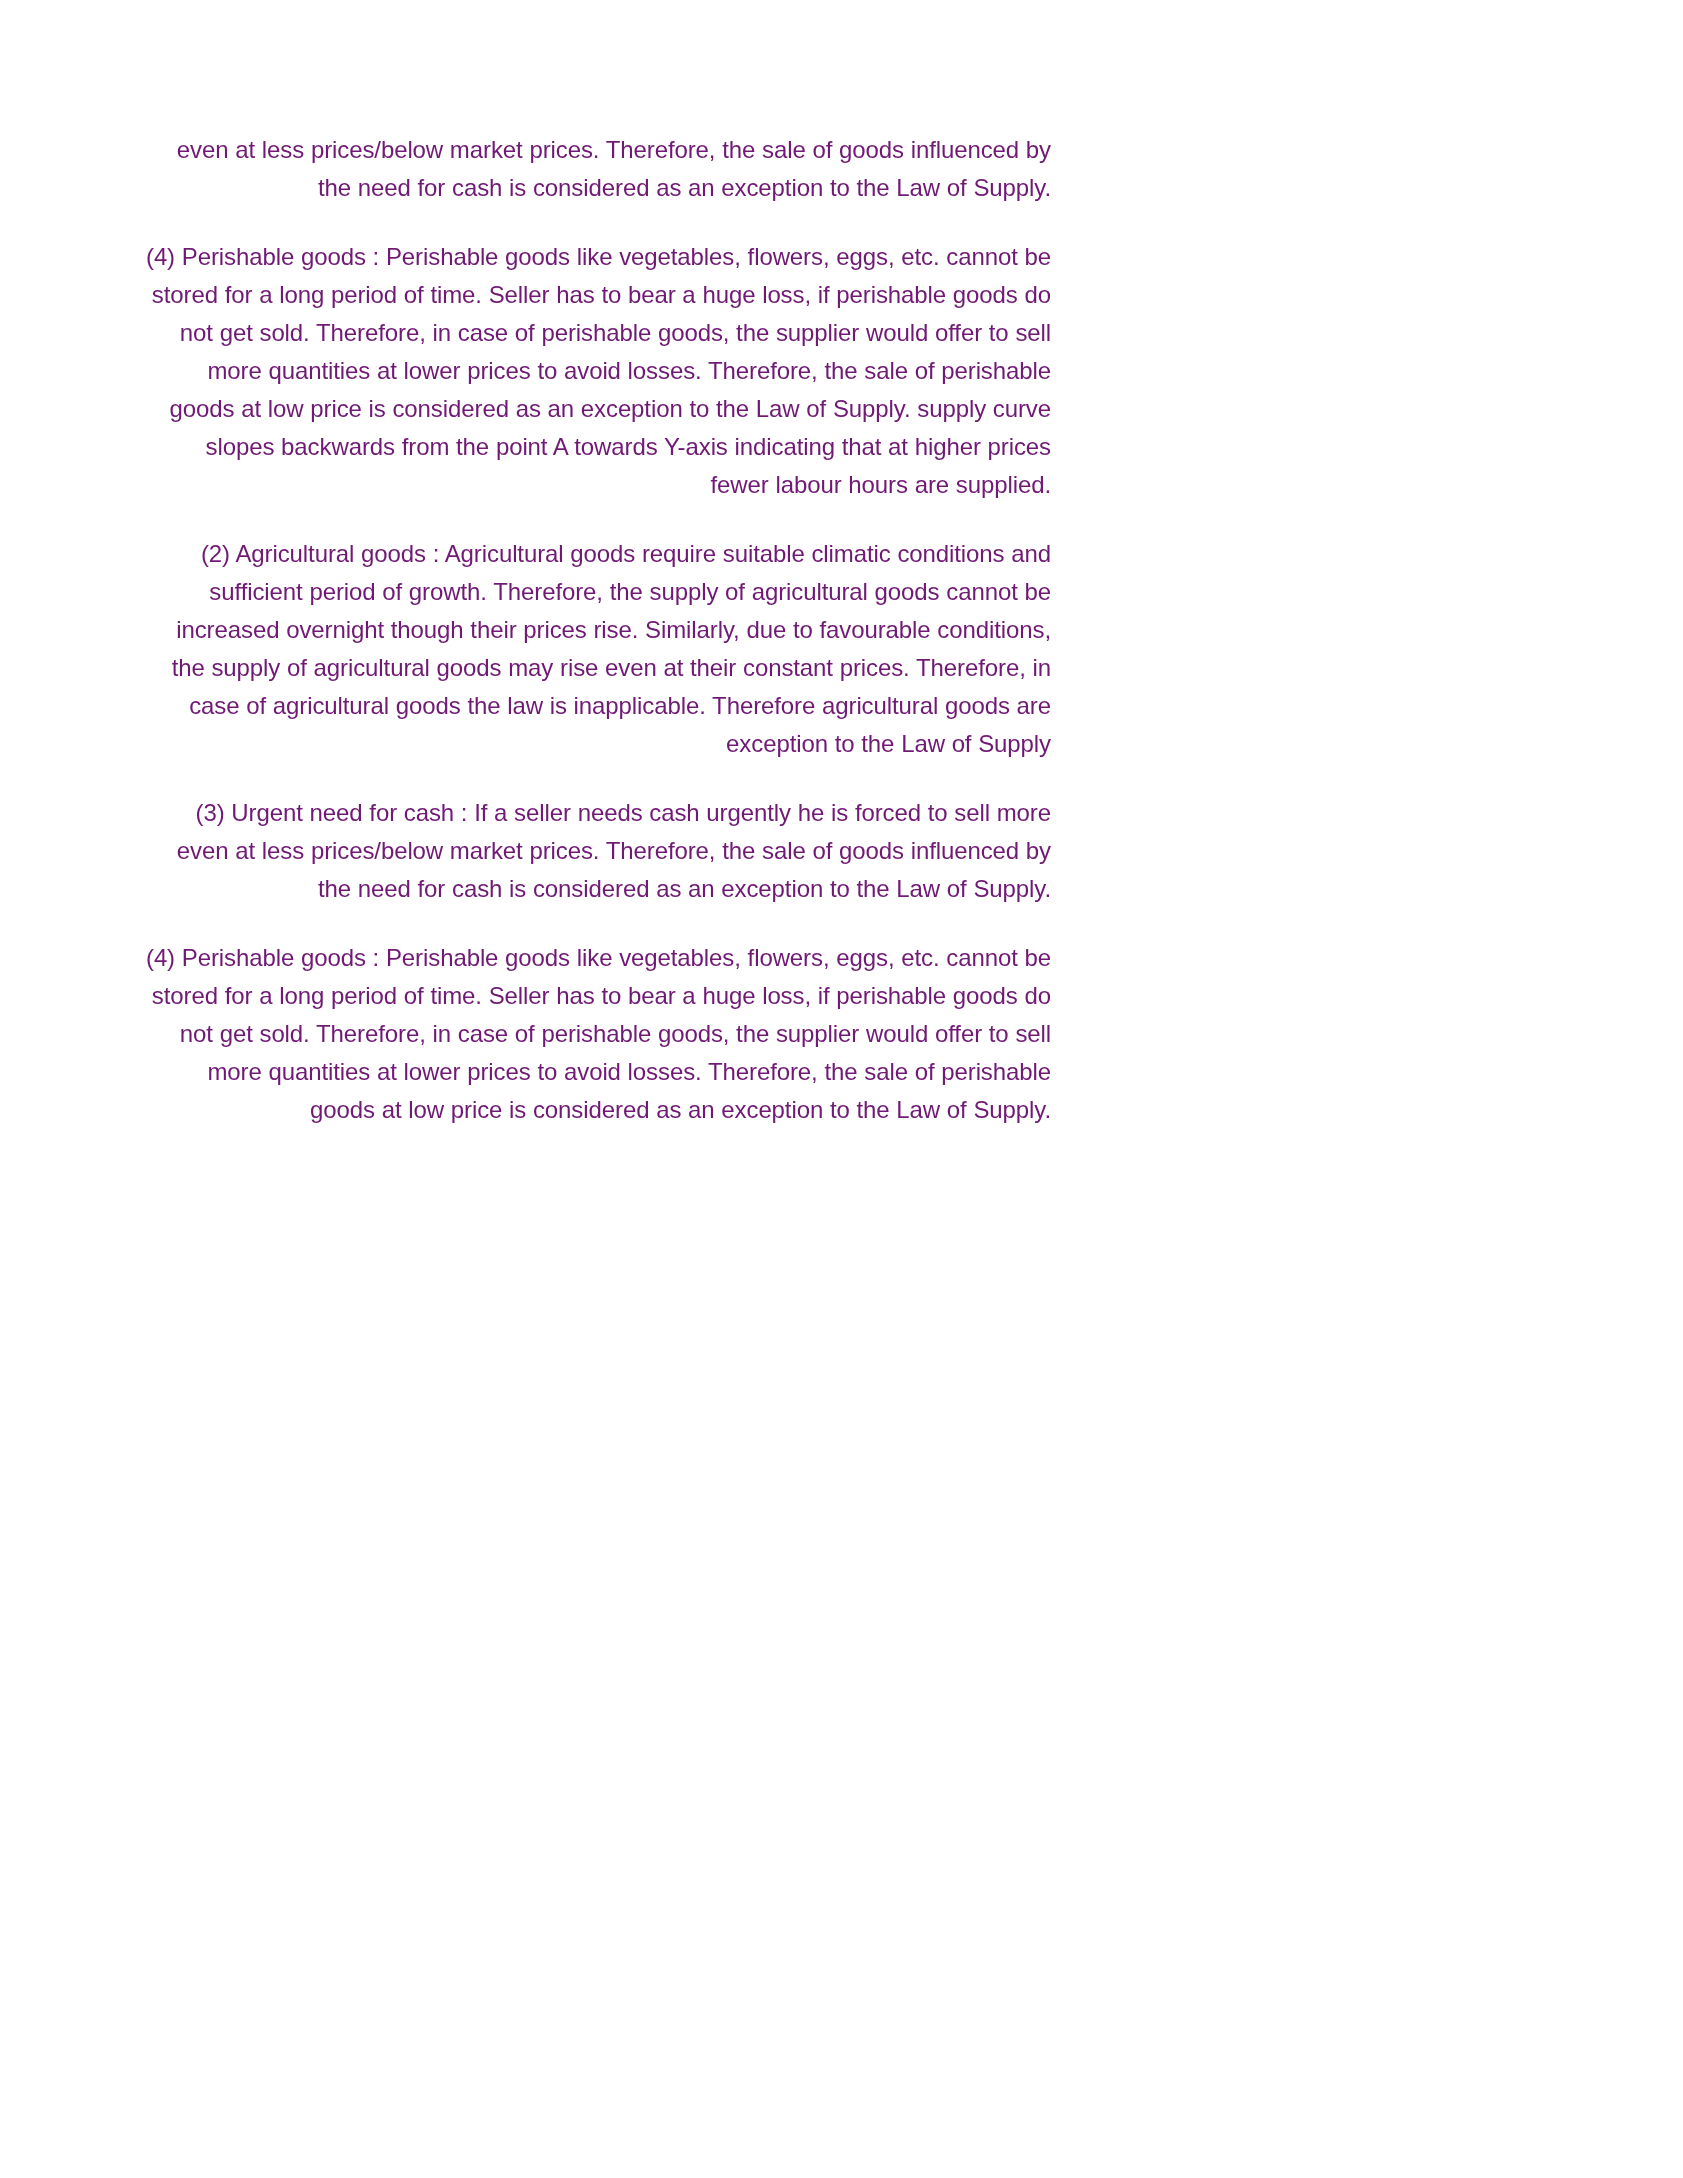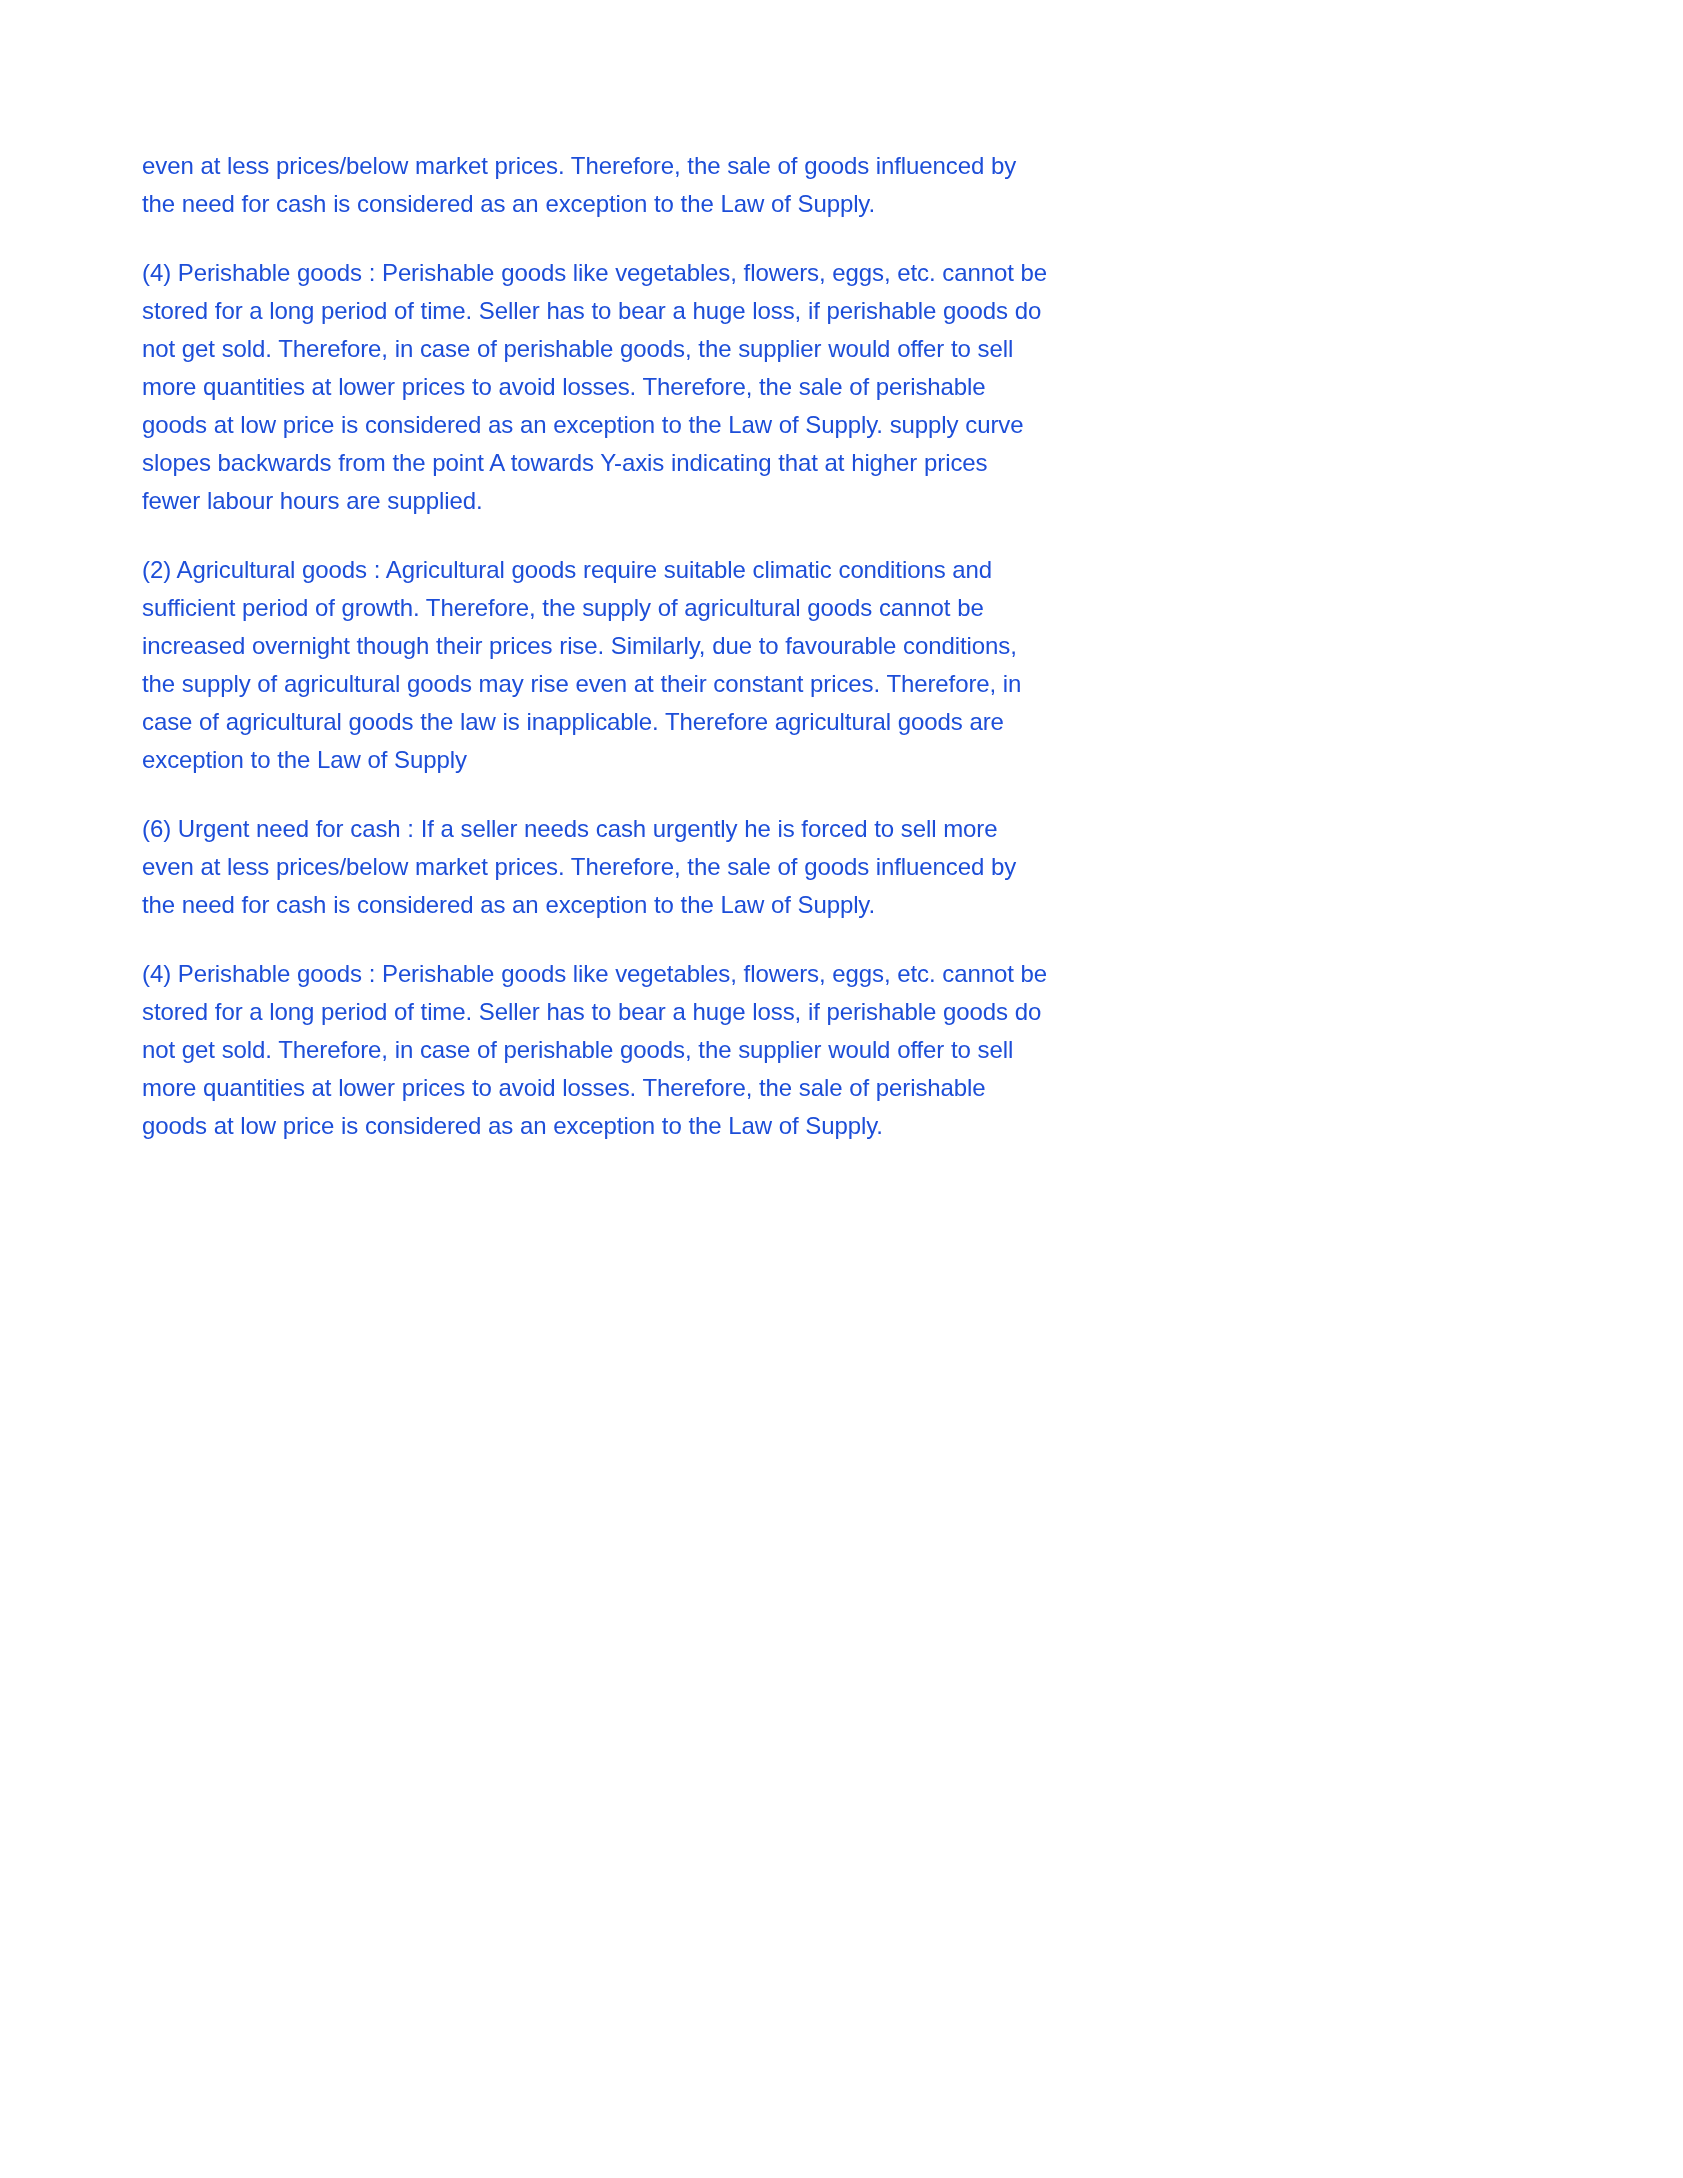--- a/index.html
+++ b/index.html
@@ -21,23 +21,23 @@
   }
   .content {
     position: absolute;
     left: 142px;
     top: 131px;
     width: 909px;
   }
   .para {
     font-size: 24px;
     line-height: 38px;
-    color: #1d4ed8;
-    margin: 16px 0 31px 0;
-    text-align: left;
+    color: #701a75;
+    margin: 0 0 31px 0;
+    text-align: right;
     letter-spacing: -0.1px;
     word-spacing: 0.2px;
   }
   .para:last-child {
     margin-bottom: 0;
   }
   .lead {
     font-weight: normal;
   }
 </style>
@@ -53,21 +53,21 @@
 
     <p class="para">
       <span class="lead">(4) Perishable goods : </span><span>Perishable goods like vegetables, flowers, eggs, etc. cannot be stored for a long period of time. Seller has to bear a huge loss, if perishable goods do not get sold. Therefore, in case of perishable goods, the supplier would offer to sell more quantities at lower prices to avoid losses. Therefore, the sale of perishable goods at low price is considered as an exception to the Law of Supply. supply curve slopes backwards from the point A towards Y-axis indicating that at higher prices fewer labour hours are supplied.</span>
     </p>
 
     <p class="para">
       <span class="lead">(2) Agricultural goods : </span><span>Agricultural goods require suitable climatic conditions and sufficient period of growth. Therefore, the supply of agricultural goods cannot be increased overnight though their prices rise. Similarly, due to favourable conditions, the supply of agricultural goods may rise even at their constant prices. Therefore, in case of agricultural goods the law is inapplicable. Therefore agricultural goods are exception to the Law of Supply</span>
     </p>
 
     <p class="para">
-      <span class="lead">(6) Urgent need for cash : </span><span>If a seller needs cash urgently he is forced to sell more even at less prices/below market prices. Therefore, the sale of goods influenced by the need for cash is considered as an exception to the Law of Supply.</span>
+      <span class="lead">(3) Urgent need for cash : </span><span>If a seller needs cash urgently he is forced to sell more even at less prices/below market prices. Therefore, the sale of goods influenced by the need for cash is considered as an exception to the Law of Supply.</span>
     </p>
 
     <p class="para">
       <span class="lead">(4) Perishable goods : </span><span>Perishable goods like vegetables, flowers, eggs, etc. cannot be stored for a long period of time. Seller has to bear a huge loss, if perishable goods do not get sold. Therefore, in case of perishable goods, the supplier would offer to sell more quantities at lower prices to avoid losses. Therefore, the sale of perishable goods at low price is considered as an exception to the Law of Supply.</span>
     </p>
 
   </div>
 </div>
 
 

